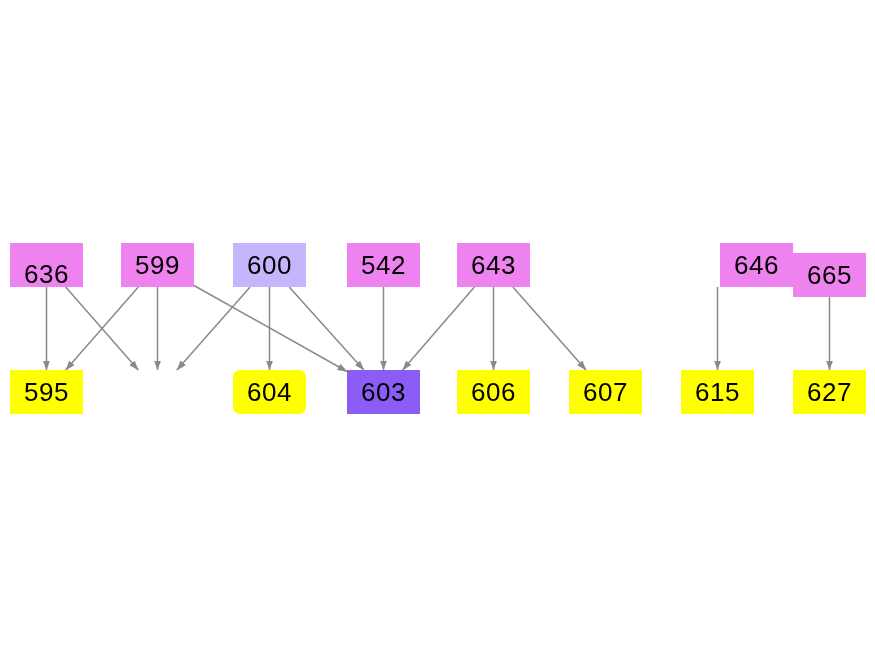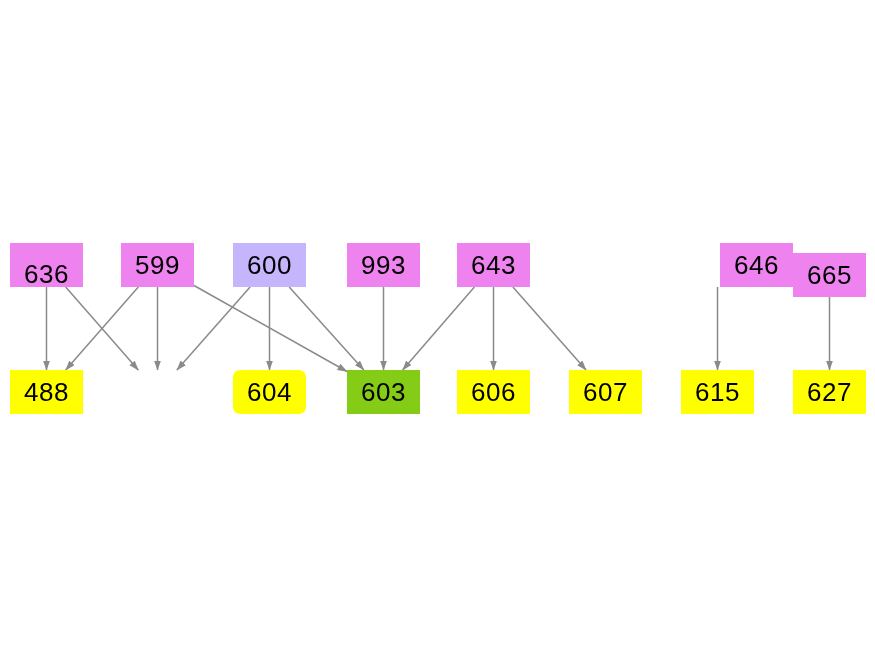--- a/index.html
+++ b/index.html
@@ -72,38 +72,38 @@
       <div class="graph-node" style="left: 10px; top: 243px; width: 73px; height: 44px; background: rgb(238, 130, 238); align-items: flex-end;">
         <span class="node-label">636</span>
       </div>
       <div class="graph-node" style="left: 121px; top: 243px; width: 73px; height: 44px; background: rgb(238, 130, 238);">
         <span class="node-label">599</span>
       </div>
       <div class="graph-node" style="left: 233px; top: 243px; width: 73px; height: 44px; background: #c4b5fd;">
         <span class="node-label">600</span>
       </div>
       <div class="graph-node" style="left: 347px; top: 243px; width: 73px; height: 44px; background: rgb(238, 130, 238);">
-        <span class="node-label">993</span>
+        <span class="node-label">542</span>
       </div>
       <div class="graph-node" style="left: 457px; top: 243px; width: 73px; height: 44px; background: rgb(238, 130, 238);">
         <span class="node-label">643</span>
       </div>
       <div class="graph-node" style="left: 720px; top: 243px; width: 73px; height: 44px; background: rgb(238, 130, 238);">
         <span class="node-label">646</span>
       </div>
       <div class="graph-node" style="left: 793px; top: 253px; width: 73px; height: 44px; background: rgb(238, 130, 238);">
         <span class="node-label">665</span>
       </div>
       <div class="graph-node" style="left: 10px; top: 370px; width: 73px; height: 44px; background: rgb(255, 255, 0);">
-        <span class="node-label">488</span>
+        <span class="node-label">595</span>
       </div>
       <div class="graph-node" style="left: 233px; top: 370px; width: 73px; height: 44px; background: rgb(255, 255, 0); border-radius: 7px;">
         <span class="node-label">604</span>
       </div>
-      <div class="graph-node" style="left: 347px; top: 370px; width: 73px; height: 44px; background: #84cc16;">
+      <div class="graph-node" style="left: 347px; top: 370px; width: 73px; height: 44px; background: #8b5cf6;">
         <span class="node-label">603</span>
       </div>
       <div class="graph-node" style="left: 457px; top: 370px; width: 73px; height: 44px; background: rgb(255, 255, 0);">
         <span class="node-label">606</span>
       </div>
       <div class="graph-node" style="left: 569px; top: 370px; width: 73px; height: 44px; background: rgb(255, 255, 0); justify-content: center;">
         <span class="node-label">607</span>
       </div>
       <div class="graph-node" style="left: 681px; top: 370px; width: 73px; height: 44px; background: rgb(255, 255, 0);">
         <span class="node-label">615</span>

